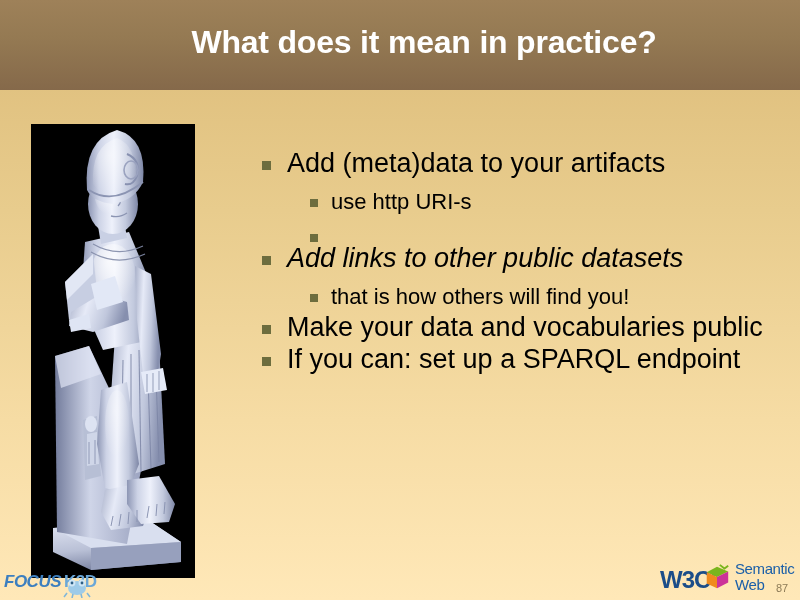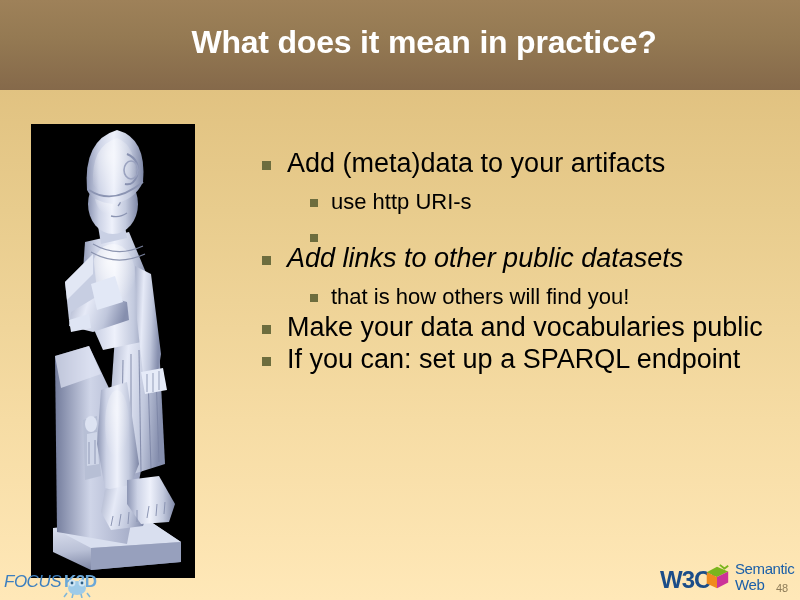--- a/index.html
+++ b/index.html
@@ -90,21 +90,21 @@
   
   #focus-logo {
     position: absolute;
     left: 4px; top: 570px;
     width: 130px; height: 28px;
   }
   #focus-logo .focus-word {
     position: absolute;
     left: 0; top: 2px;
     font-size: 17px;
-    font-weight: normal;
+    font-weight: bold;
     font-style: italic;
     color: #3d7fbf;
     letter-spacing: -0.5px;
   }
   #focus-logo .k3d-word {
     position: absolute;
     left: 60px; top: 2px;
     font-size: 17px;
     font-weight: bold;
     color: #6aa7d8;
@@ -346,15 +346,15 @@
         <path d="M15 15 L27 9 L27 21 L15 27 Z" fill="#cc3399"></path>
         <path d="M18 2 L23 6 L27 3" stroke="#7ab51d" stroke-width="2" fill="none"></path>
       </svg>
     </span>
     <span class="sw-text">
       <span>Semantic</span><br>
       <span>Web</span>
     </span>
   </div>
 
-  <div id="page-number">48</div>
+  <div id="page-number">87</div>
 
 </div>
 
 </body></html>

